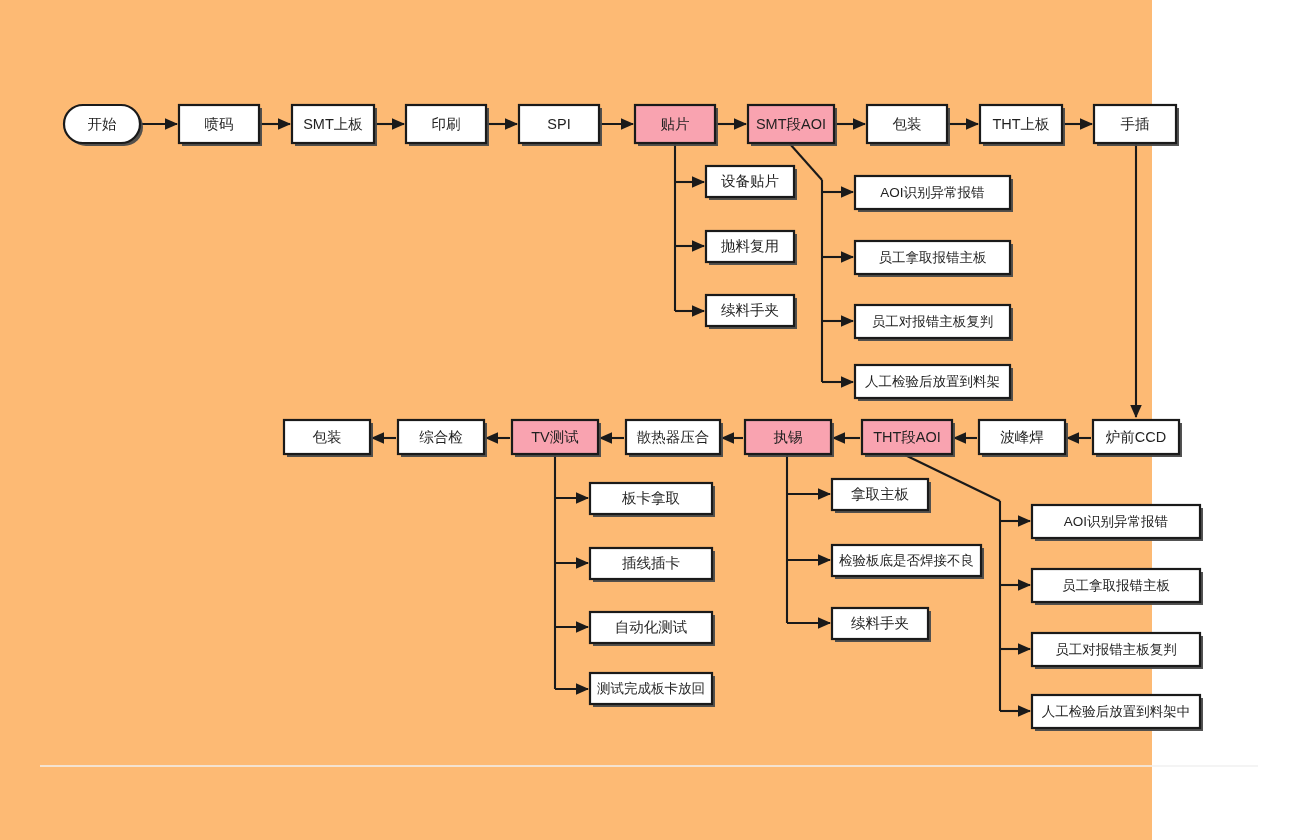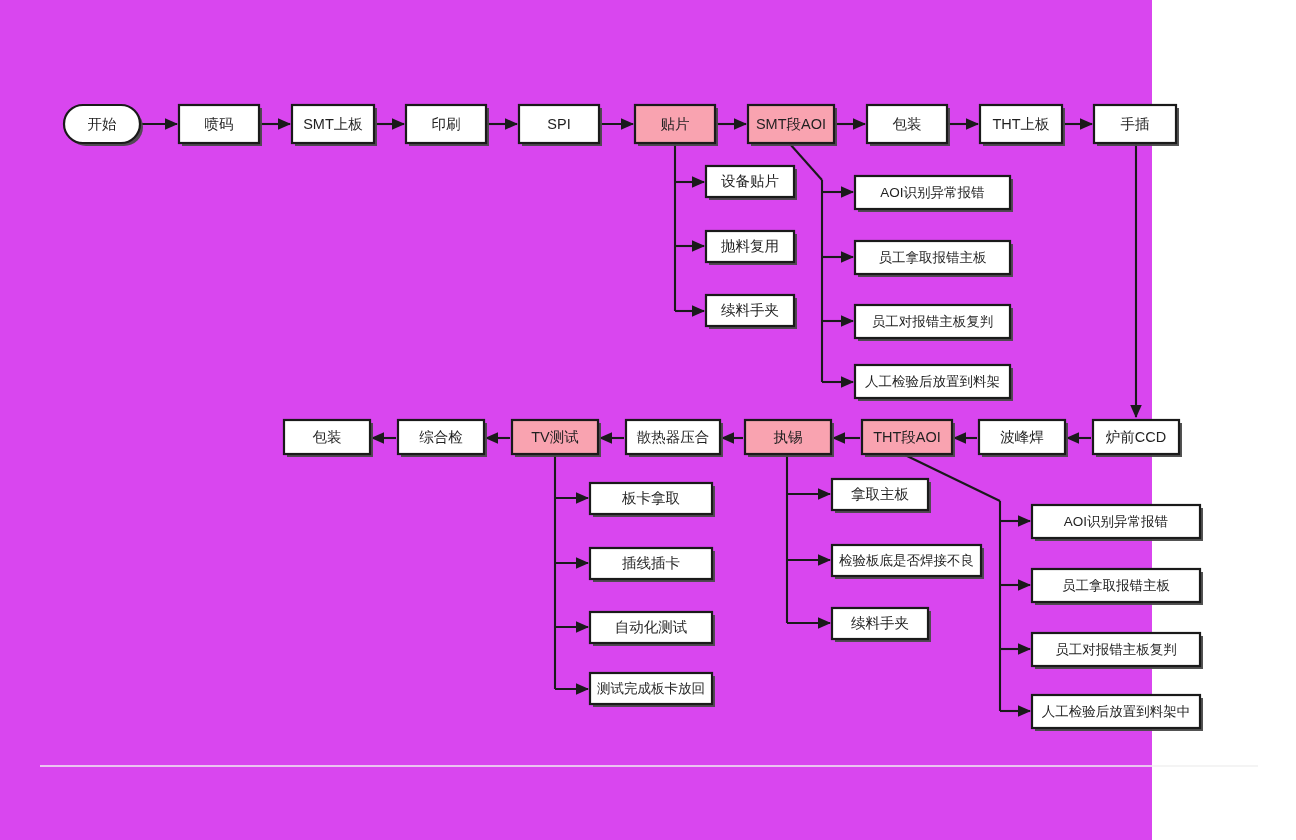--- a/index.html
+++ b/index.html
@@ -10,21 +10,21 @@
   body {
     width: 1296px;
     height: 840px;
     font-family: "Liberation Sans", "DejaVu Sans", sans-serif;
     overflow: hidden;
   }
   #canvas {
     position: relative;
     width: 1152px;
     height: 840px;
-    background: #d946ef;
+    background: #fdba74;
   }
   svg.flow {
     position: absolute;
     left: 0;
     top: 0;
     width: 1296px;
     height: 840px;
   }
   .node-rect {
     fill: #ffffff;

